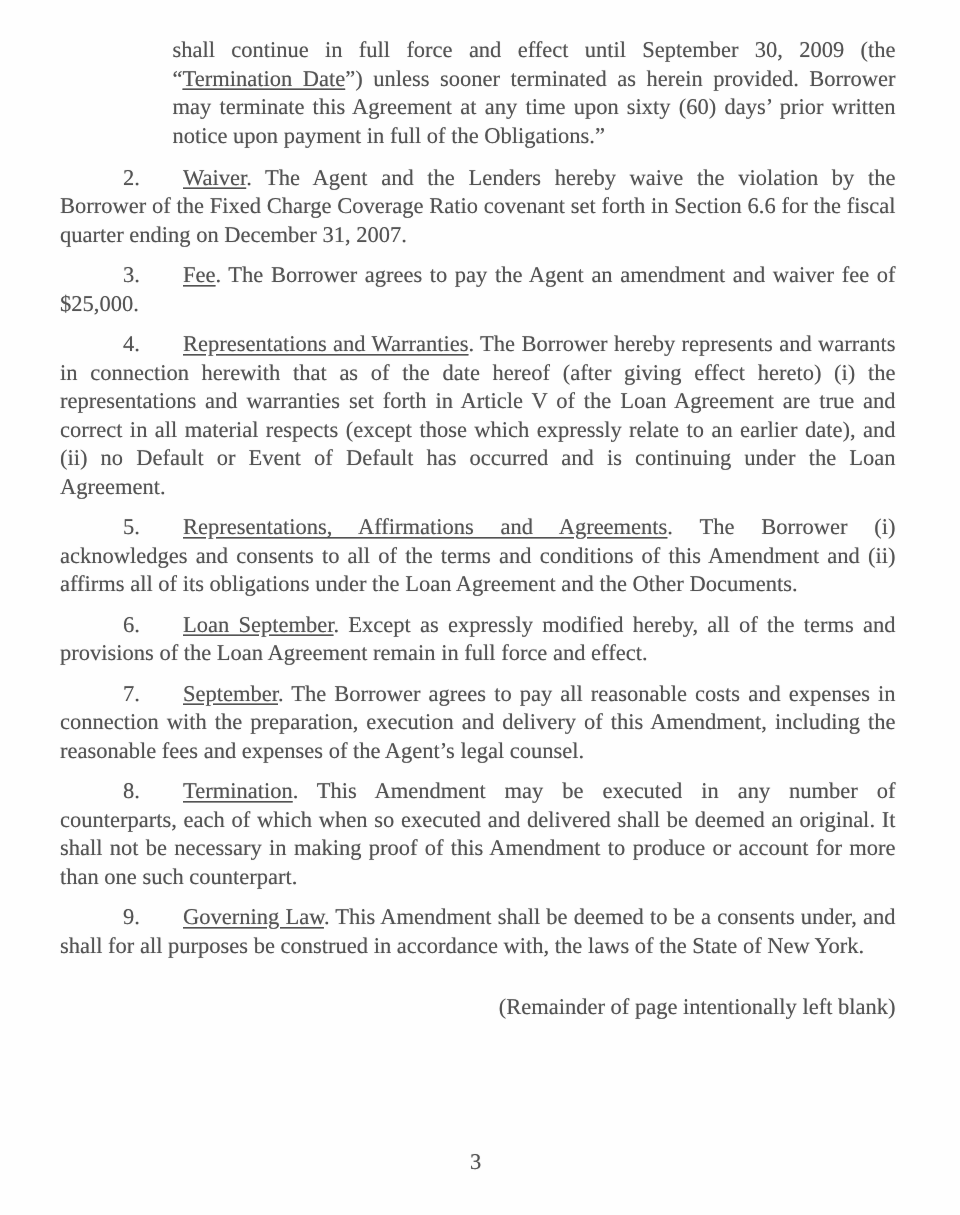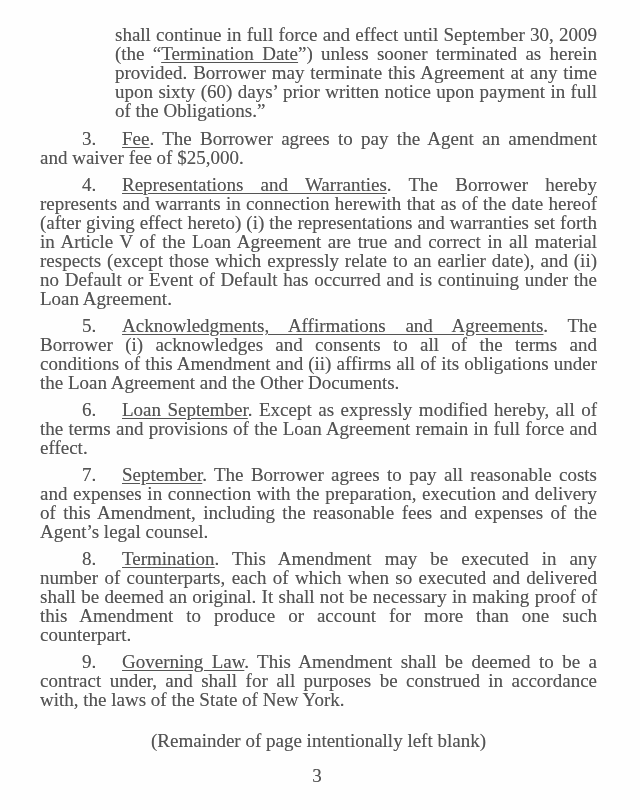--- a/index.html
+++ b/index.html
@@ -8,21 +8,21 @@
     background: #ffffff;
   }
   .sheet {
     position: relative;
     width: 640px;
     height: 810px;
     box-sizing: border-box;
     background: #fefefe;
     color: #545454;
     font-family: "Liberation Serif", "DejaVu Serif", serif;
-    font-size: 19px;
+    font-size: 15px;
     line-height: 19px;
     text-align: justify;
     padding: 25px 43px 0 40px;
     overflow: hidden;
     text-shadow: 0 0 0.6px rgba(84,84,84,0.55);
   }
   .quote {
     margin: 0 0 9px 75px;
   }
   .para {
@@ -33,52 +33,53 @@
     display: inline-block;
     width: 40px;
     text-indent: 0;
   }
   .u {
     text-decoration: underline;
     text-underline-offset: 2px;
   }
   .remainder {
     margin-top: 22px;
-    text-align: center;
+    text-align: right;
     text-indent: 0;
   }
   .pagenum {
     position: absolute;
     left: 0;
     right: 6px;
     top: 766px;
     text-align: center;
   }
 </style>
 </head>
 <body>
 
 <div class="sheet">
 
   <div class="quote"><span>shall continue in full force and effect until September 30, 2009 (the “</span><span class="u">Termination Date</span><span>”) unless sooner terminated as herein provided.  Borrower may terminate this Agreement at any time upon sixty (60) days’ prior written notice upon payment in full of the Obligations.”</span></div>
 
   <div>
+  <p class="para"><span class="num">2.</span><span class="u">Waiver</span><span>.  The Agent and the Lenders hereby waive the violation by the Borrower of the Fixed Charge Coverage Ratio covenant set forth in Section 6.6 for the fiscal quarter ending on December 31, 2007.</span></p>
 
   <p class="para"><span class="num">3.</span><span class="u">Fee</span><span>.  The Borrower agrees to pay the Agent an amendment and waiver fee of $25,000.</span></p>
 
   <p class="para"><span class="num">4.</span><span class="u">Representations and Warranties</span><span>.  The Borrower hereby represents and warrants in connection herewith that as of the date hereof (after giving effect hereto) (i) the representations and warranties set forth in Article V of the Loan Agreement are true and correct in all material respects (except those which expressly relate to an earlier date), and (ii) no Default or Event of Default has occurred and is continuing under the Loan Agreement.</span></p>
 
-  <p class="para"><span class="num">5.</span><span class="u">Acknowledgments, Affirmations and Agreements</span><span>.  The Borrower (i) acknowledges and consents to all of the terms and conditions of this Amendment and (ii) affirms all of its obligations under the Loan Agreement and the Other Documents.</span></p>
+  <p class="para"><span class="num">5.</span><span class="u">Representations, Affirmations and Agreements</span><span>.  The Borrower (i) acknowledges and consents to all of the terms and conditions of this Amendment and (ii) affirms all of its obligations under the Loan Agreement and the Other Documents.</span></p>
 
   <p class="para"><span class="num">6.</span><span class="u">Loan September</span><span>.  Except as expressly modified hereby, all of the terms and provisions of the Loan Agreement remain in full force and effect.</span></p>
 
   <p class="para"><span class="num">7.</span><span class="u">September</span><span>.  The Borrower agrees to pay all reasonable costs and expenses in connection with the preparation, execution and delivery of this Amendment, including the reasonable fees and expenses of the Agent’s legal counsel.</span></p>
 
   <p class="para"><span class="num">8.</span><span class="u">Termination</span><span>.  This Amendment may be executed in any number of counterparts, each of which when so executed and delivered shall be deemed an original.  It shall not be necessary in making proof of this Amendment to produce or account for more than one such counterpart.</span></p>
 
-  <p class="para"><span class="num">9.</span><span class="u">Governing Law</span><span>.  This Amendment shall be deemed to be a contract under, and shall for all purposes be construed in accordance with, the laws of the State of New York.</span></p>
+  <p class="para"><span class="num">9.</span><span class="u">Governing Law</span><span>.  This Amendment shall be deemed to be a consents under, and shall for all purposes be construed in accordance with, the laws of the State of New York.</span></p>
 </div>
 
   <div class="remainder">(Remainder of page intentionally left blank)</div>
 
   <div class="pagenum">3</div>
 
 </div>
 
 </body></html>

